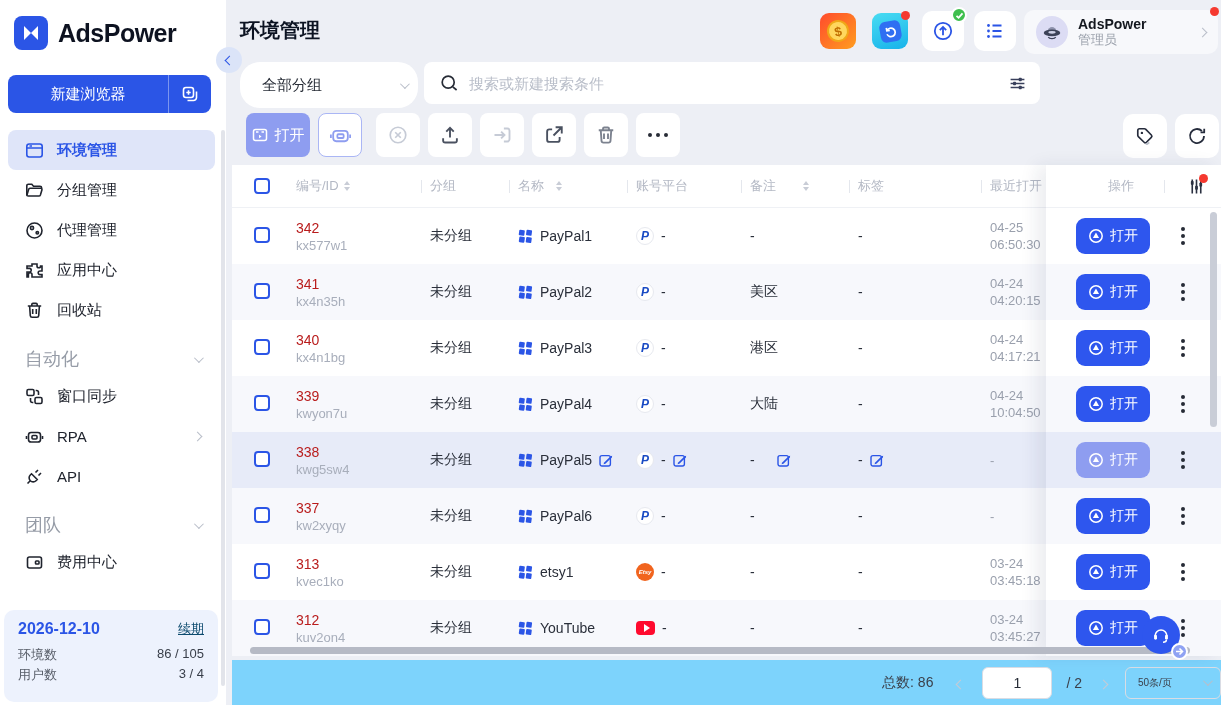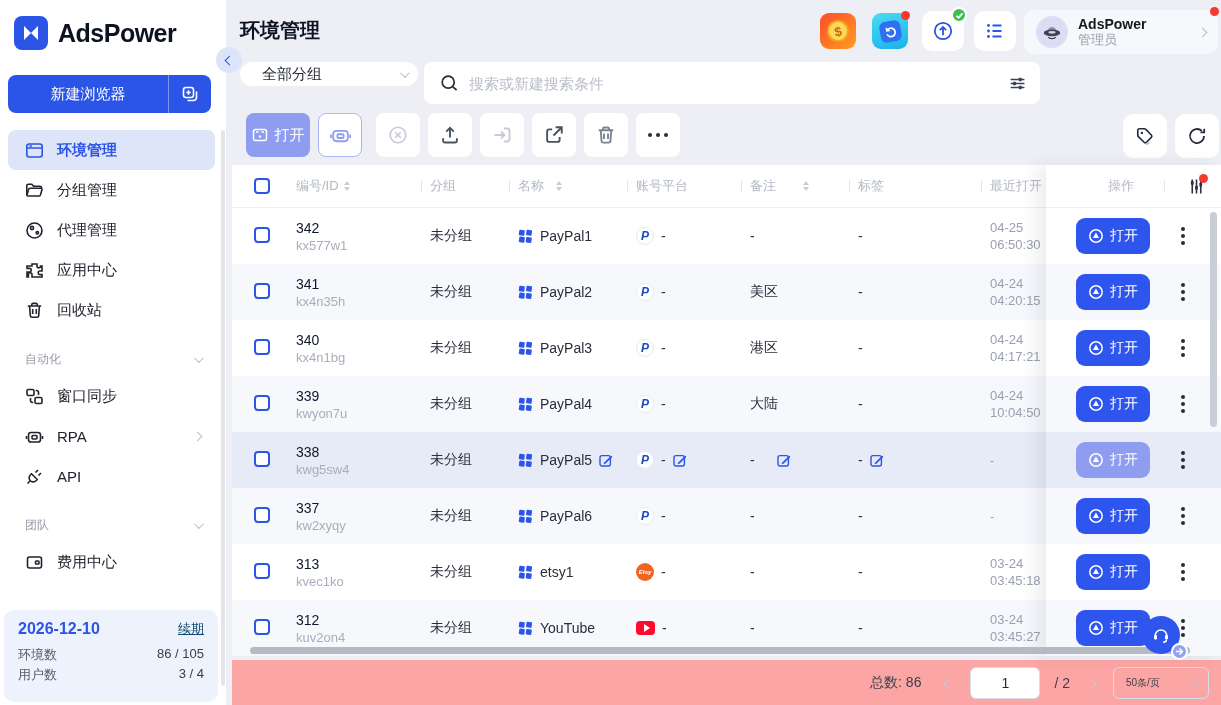--- a/index.html
+++ b/index.html
@@ -12,21 +12,21 @@
   .logo-row{display:flex;align-items:center;gap:10px;padding:16px 0 0 14px}
   .logo-mark{width:34px;height:34px;border-radius:8px;background:#2b55e6;display:flex;align-items:center;justify-content:center}
   .brand{font-size:25px;font-weight:800;color:#0d1220;letter-spacing:-.5px}
   .newbtn{position:absolute;left:8px;top:75px;width:203px;height:38px;background:#2b55e6;border-radius:8px;display:flex;color:#fff;cursor:pointer}
   .newbtn-main{flex:1;display:flex;align-items:center;justify-content:center;font-size:15px;border-right:1px solid rgba(255,255,255,.38)}
   .newbtn-plus{width:42px;display:flex;align-items:center;justify-content:center}
   .nav{position:absolute;top:130px;left:8px;width:207px}
   .nav-item{height:40px;border-radius:8px;display:flex;align-items:center;gap:13px;padding-left:17px;font-size:15px;color:#20242e;cursor:pointer}
   .nav-item.active{background:#dfe5f9;color:#2b55e6;font-weight:bold}
   .nav-item .nico{width:19px;height:19px;flex:0 0 auto}
-  .sec-label{height:34px;display:flex;align-items:center;justify-content:space-between;padding:0 14px 0 17px;color:#969ca7;font-size:12px;margin-top:12px}
+  .sec-label{height:34px;display:flex;align-items:center;justify-content:space-between;padding:0 14px 0 17px;color:#969ca7;font-size:18px;margin-top:12px}
   .subchev{margin-left:auto;margin-right:14px}
   .planbox{position:absolute;left:4px;top:610px;width:214px;height:92px;background:#edf2fd;border-radius:10px;padding:10px 14px 0 14px}
   .plan-top{display:flex;align-items:center;justify-content:space-between;margin-bottom:8px}
   .plan-date{color:#2b55e6;font-size:16px;font-weight:bold}
   .plan-renew{color:#0c4a6e;font-size:13px;text-decoration:underline;cursor:pointer}
   .plan-row{display:flex;justify-content:space-between;font-size:13px;color:#565c67;margin-top:2px}
   .plan-row b{font-weight:normal;color:#383e49}
   .side-scroll{position:absolute;left:221px;top:130px;width:4px;height:556px;background:#e2e4ea;border-radius:2px;z-index:4}
   .collapse-btn{position:absolute;left:216px;top:47px;width:26px;height:26px;border-radius:50%;background:#dbe4f8;display:flex;align-items:center;justify-content:center;z-index:6;cursor:pointer}
 
@@ -42,21 +42,21 @@
   .dot-red{position:absolute;width:9px;height:9px;border-radius:50%;background:#f5392f}
   .badge-green{position:absolute;left:951px;top:7px;width:16px;height:16px;border-radius:50%;background:#3fbf4e;border:2px solid #fff;display:flex;align-items:center;justify-content:center}
   .user-chip{position:absolute;left:1024px;top:10px;width:194px;height:44px;background:#f7f8fb;border-radius:10px;display:flex;align-items:center;padding-left:12px;cursor:pointer}
   .avatar{width:32px;height:32px;border-radius:50%;background:#dcdcf4;display:flex;align-items:center;justify-content:center}
   .user-meta{margin-left:10px;line-height:15px}
   .user-name{font-size:14px;font-weight:bold;color:#14181f}
   .user-role{font-size:13px;color:#9aa0ab}
   .user-chev{margin-left:auto;margin-right:12px}
 
   
-  .group-select{position:absolute;left:240px;top:62px;width:178px;height:24px;background:#fff;border-radius:20px;display:flex;align-items:center;padding:0 11px 0 22px;font-size:15px;color:#272c36;cursor:pointer}
+  .group-select{position:absolute;left:240px;top:62px;width:178px;height:46px;background:#fff;border-radius:20px;display:flex;align-items:center;padding:0 11px 0 22px;font-size:15px;color:#272c36;cursor:pointer}
   .group-select .chev{margin-left:auto}
   .search-bar{position:absolute;left:424px;top:62px;width:616px;height:42px;background:#fff;border-radius:8px;display:flex;align-items:center;padding:0 14px 0 16px}
   .search-bar input{flex:1;border:none;outline:none;font-size:15px;margin-left:10px;color:#272c36;font-family:inherit}
   .search-bar input::placeholder{color:#b9bec9}
   .sq-btn{position:absolute;top:114px;width:44px;height:44px;background:#fff;border-radius:10px;display:flex;align-items:center;justify-content:center;cursor:pointer}
   .tag-btn{left:1123px}.refresh-btn{left:1175px}
 
   
   .open-light{position:absolute;left:246px;top:113px;width:64px;height:44px;background:#8e9df0;border:none;border-radius:8px;color:#fff;font-size:15px;display:flex;align-items:center;justify-content:center;gap:7px;cursor:pointer;font-family:inherit}
   .robot-btn{position:absolute;left:318px;top:113px;width:44px;height:44px;background:#fff;border:1px solid #aab6f5;border-radius:8px;display:flex;align-items:center;justify-content:center;cursor:pointer}
@@ -71,21 +71,21 @@
   .thead{height:43px;display:flex;align-items:center;padding-left:22px;border-bottom:1px solid #eff1f5;color:#b3b8c4;font-size:13px}
   .hcell{display:flex;align-items:center;position:relative;height:100%}
   .hcell .vsep{position:absolute;right:8px;top:15px;width:1px;height:13px;background:#e4e7ed}
   .trow{height:56px;display:flex;align-items:center;padding-left:22px;font-size:14px}
   .trow.alt,.arow.alt{background:#f7f8fc}
   .trow.hovered,.arow.hovered{background:#e7ebf8}
   .c-check{width:42px}.c-id{width:134px}.c-group{width:88px}.c-name{width:118px;display:flex;align-items:center;gap:7px}
   .c-plat{width:114px;display:flex;align-items:center;gap:7px}.c-note{width:108px;display:flex;align-items:center;gap:22px}
   .c-tag{width:132px;display:flex;align-items:center;gap:7px}.c-last{flex:1;min-width:0}
   .cb{width:16px;height:16px;border:2px solid #2b55e6;border-radius:4px;background:#fff;display:inline-block;cursor:pointer}
-  .idnum{color:#0f172a}.idcode{font-size:13px;color:#a8aebb;margin-top:2px}
+  .idnum{color:#b91c1c}.idcode{font-size:13px;color:#a8aebb;margin-top:2px}
   .lastdate{color:#9aa0ad;font-size:13px;line-height:17px;white-space:nowrap;overflow:hidden}
   .sort{display:inline-flex;flex-direction:column;gap:2px;margin-left:5px}
   .sort i{width:0;height:0;border-left:3.5px solid transparent;border-right:3.5px solid transparent}
   .sort .up{border-bottom:4px solid #c8ccd6}
   .sort .dn{border-top:4px solid #c8ccd6}
   .pico{width:18px;height:18px;border-radius:50%;flex:0 0 auto;display:flex;align-items:center;justify-content:center}
   .pico.paypal{background:#fff;border:1px solid #e7e9ef}
   .pico.paypal::after{content:"P";font-weight:bold;font-style:italic;font-size:12px;color:#1a4bc4}
   .pico.etsy{background:#f1641e}
   .pico.etsy::after{content:"Etsy";color:#fff;font-size:6px;font-style:italic;font-weight:bold}
@@ -102,21 +102,21 @@
   .openbtn{height:36px;padding:0 12px;background:#2e56ee;border:none;border-radius:9px;color:#fff;font-size:14px;display:flex;align-items:center;gap:6px;cursor:pointer;font-family:inherit}
   .arow.hovered .openbtn{background:#8e9df0}
   .kebab{display:flex;flex-direction:column;gap:3px;cursor:pointer;padding:4px}
   .kebab i{width:4px;height:4px;border-radius:50%;background:#262b36}
 
   
   .vscroll{position:absolute;left:1210px;top:212px;width:7px;height:215px;background:#c9cdd7;border-radius:4px;z-index:5}
   .hscroll{position:absolute;left:250px;top:647px;width:940px;height:7px;background:#b6bac5;border-radius:4px;z-index:6}
 
   
-  .bottombar{position:absolute;left:232px;top:660px;width:989px;height:45px;background:#fca5a5;display:flex;align-items:center;justify-content:flex-end;gap:14px;padding-right:12px;z-index:2}
+  .bottombar{position:absolute;left:232px;top:660px;width:989px;height:45px;background:#7dd3fc;display:flex;align-items:center;justify-content:flex-end;gap:14px;padding-right:0;z-index:2}
   .total{font-size:14px;color:#3a3f49;margin-right:6px}
   .pager-chev{padding:4px;cursor:pointer}
   .page-input{width:70px;height:32px;border:1px solid #d9dce4;border-radius:6px;text-align:center;font-size:14px;color:#272c36;outline:none;font-family:inherit}
   .page-total{font-size:14px;color:#3a3f49}
   .size-select{width:96px;height:32px;border:1px solid #d9dce4;border-radius:6px;display:flex;align-items:center;justify-content:space-between;padding:0 10px 0 12px;font-size:10px;color:#3a3f49;cursor:pointer}
 
   
   .help{position:absolute;left:1142px;top:616px;width:38px;height:38px;border-radius:50%;background:#2e56ee;display:flex;align-items:center;justify-content:center;z-index:8;cursor:pointer}
   .help-badge{position:absolute;left:1171px;top:643px;width:17px;height:17px;border-radius:50%;background:#8fa2f3;border:2px solid #fff;display:flex;align-items:center;justify-content:center;z-index:9}
 

